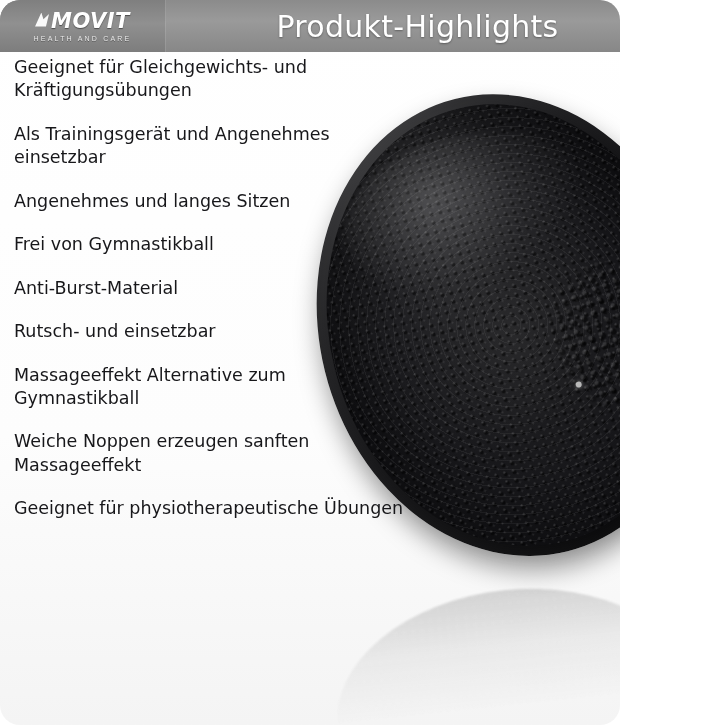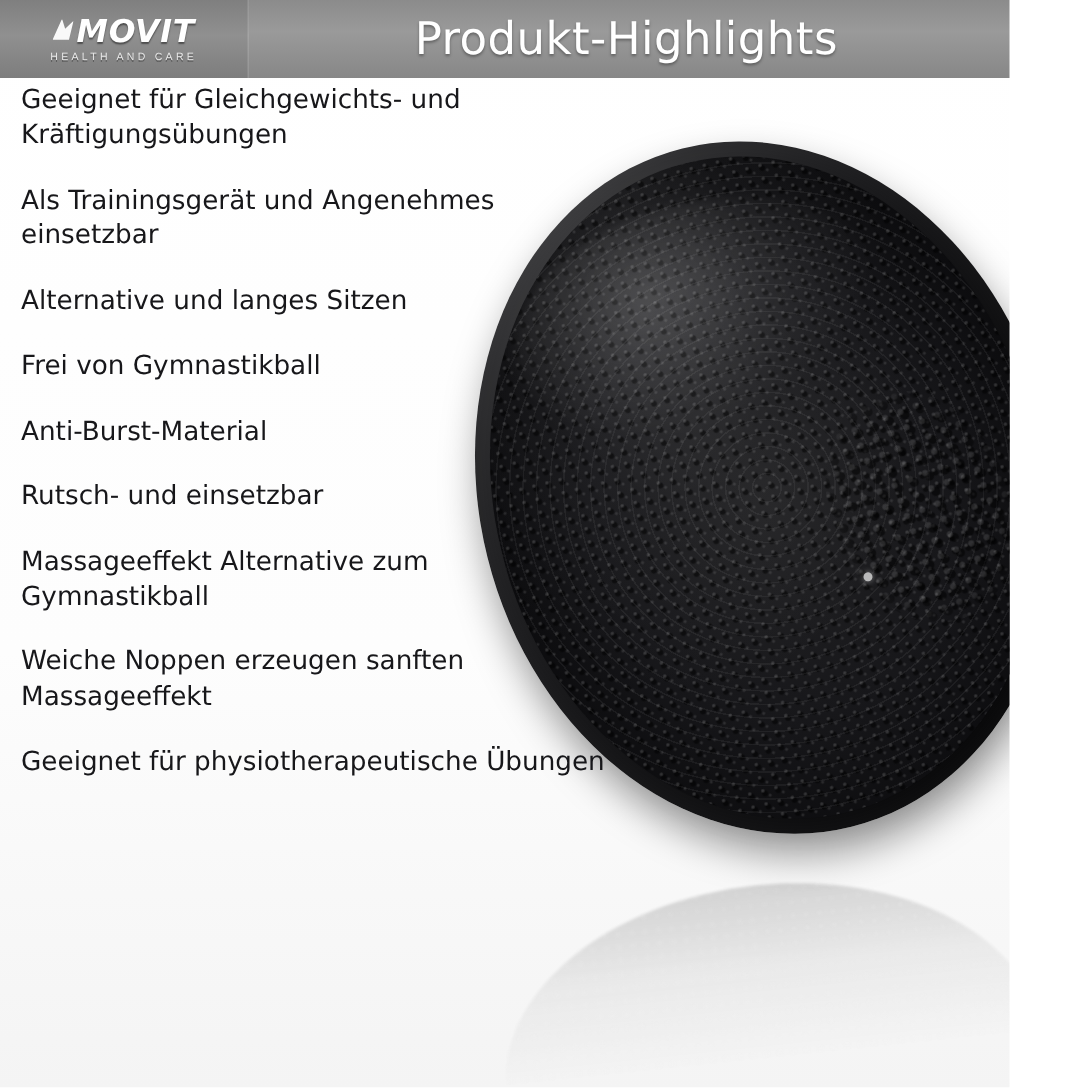--- a/index.html
+++ b/index.html
@@ -8,24 +8,25 @@
   }
   body {
     width: 725px;
     height: 725px;
     font-family: "Liberation Sans", sans-serif;
     background: #ffffff;
     overflow: hidden;
   }
   .page {
     position: relative;
-    width: 673px;
+    width: 620px;
     height: 725px;
     background: linear-gradient(180deg, #ffffff 0%, #fdfdfd 60%, #f4f4f4 100%);
     overflow: hidden;
+    border-radius: 20px;
   }
 
   
   .header {
     position: absolute;
     left: 0;
     top: 0;
     width: 725px;
     height: 52px;
     background: linear-gradient(180deg, #8b8b8b 0%, #9a9a9a 40%, #878787 100%);
@@ -271,21 +272,21 @@
     </div>
   </div>
 
   <div class="reflection">
     <div class="reflection-dots"></div>
   </div>
 
   <div class="features">
     <div class="feature wide">Geeignet für Gleichgewichts- und Kräftigungsübungen</div>
     <div class="feature">Als Trainingsgerät und Angenehmes einsetzbar</div>
-    <div class="feature">Alternative und langes Sitzen</div>
+    <div class="feature">Angenehmes und langes Sitzen</div>
     <div class="feature">Frei von Gymnastikball</div>
     <div class="feature">Anti-Burst-Material</div>
     <div class="feature">Rutsch- und einsetzbar</div>
     <div class="feature">Massageeffekt Alternative zum Gymnastikball</div>
     <div class="feature wide">Weiche Noppen erzeugen sanften Massageeffekt</div>
     <div class="feature wide">Geeignet für physiotherapeutische Übungen</div>
   </div>
 
 </div>
 

